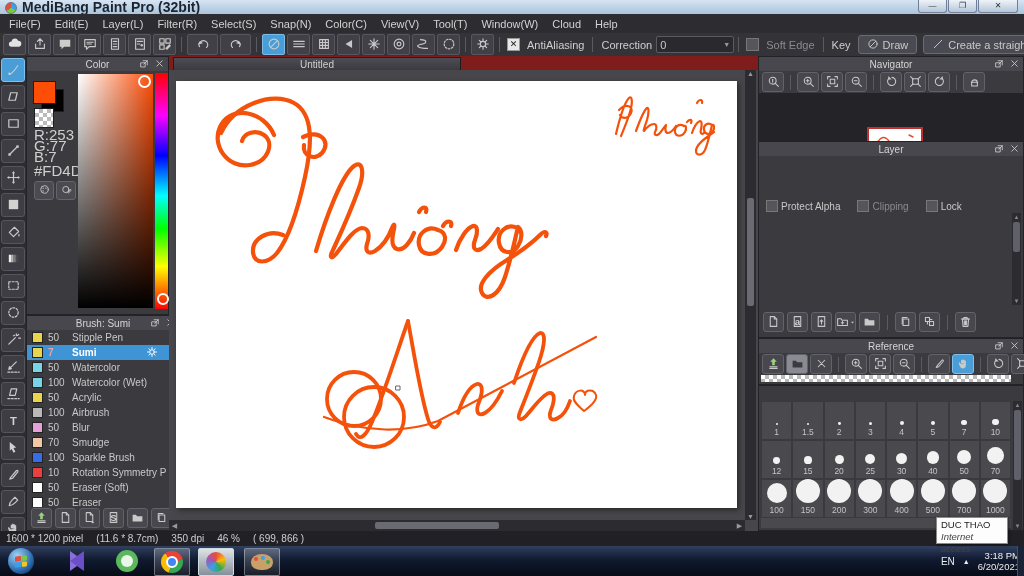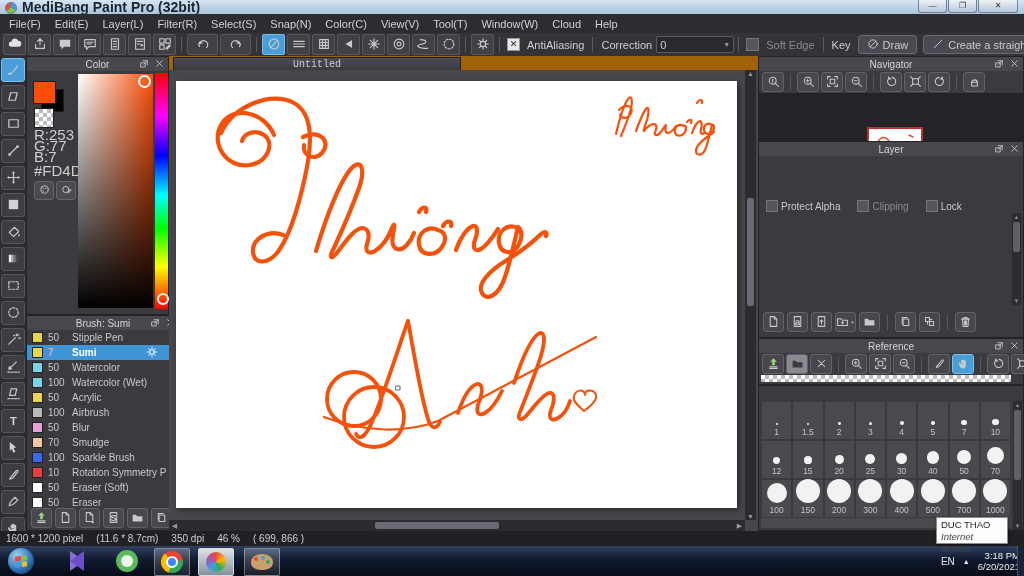--- a/index.html
+++ b/index.html
@@ -72,21 +72,21 @@
   .bgear{position:absolute;right:12px;top:1px;}
   .vscroll{position:absolute;top:0;width:9px;background:#2c2c30;display:flex;flex-direction:column;
     align-items:center;font-size:6px;color:#888;}
   .vthumb{width:7px;background:#60606a;border-radius:2px;position:absolute;left:1px;}
   .pfoot{position:absolute;bottom:1px;left:0;right:0;height:22px;display:flex;align-items:center;
     padding-left:4px;gap:3px;background:#3a3a3f;}
   .fbtn{width:19px;height:18px;background:#47474d;border:1px solid #62626a;border-radius:3px;
     display:flex;align-items:center;justify-content:center;flex:none;}
   
   .canvas-area{position:absolute;left:169px;top:56px;width:589px;height:475px;background:#47474b;}
-  .tabbar{position:absolute;left:0;top:0;width:100%;height:14px;background:#a16207;font-family:Liberation Mono, monospace;}
+  .tabbar{position:absolute;left:0;top:0;width:100%;height:14px;background:#7f1d1d;}
   .tab{position:absolute;left:4px;top:1px;width:288px;height:13px;font-size:10px;color:#cfcfcf;
     background:linear-gradient(#4c4c52,#3a3a40);border:1px solid #1e1e22;border-bottom:none;
     text-align:center;line-height:13px;box-sizing:border-box;}
   .canvas-white{position:absolute;left:7px;top:25px;width:561px;height:427px;background:#fff;
     box-shadow:2px 2px 5px rgba(0,0,0,.45);}
   .sbar-v{position:absolute;right:2px;top:14px;width:11px;height:450px;background:#2c2c30;}
   .sbar-h{position:absolute;left:0;bottom:0;width:576px;height:11px;background:#2c2c30;}
   .sthumb{position:absolute;background:#6a6a72;border-radius:2px;}
   .sarrow{position:absolute;font-size:7px;color:#999;width:11px;text-align:center;}
   

